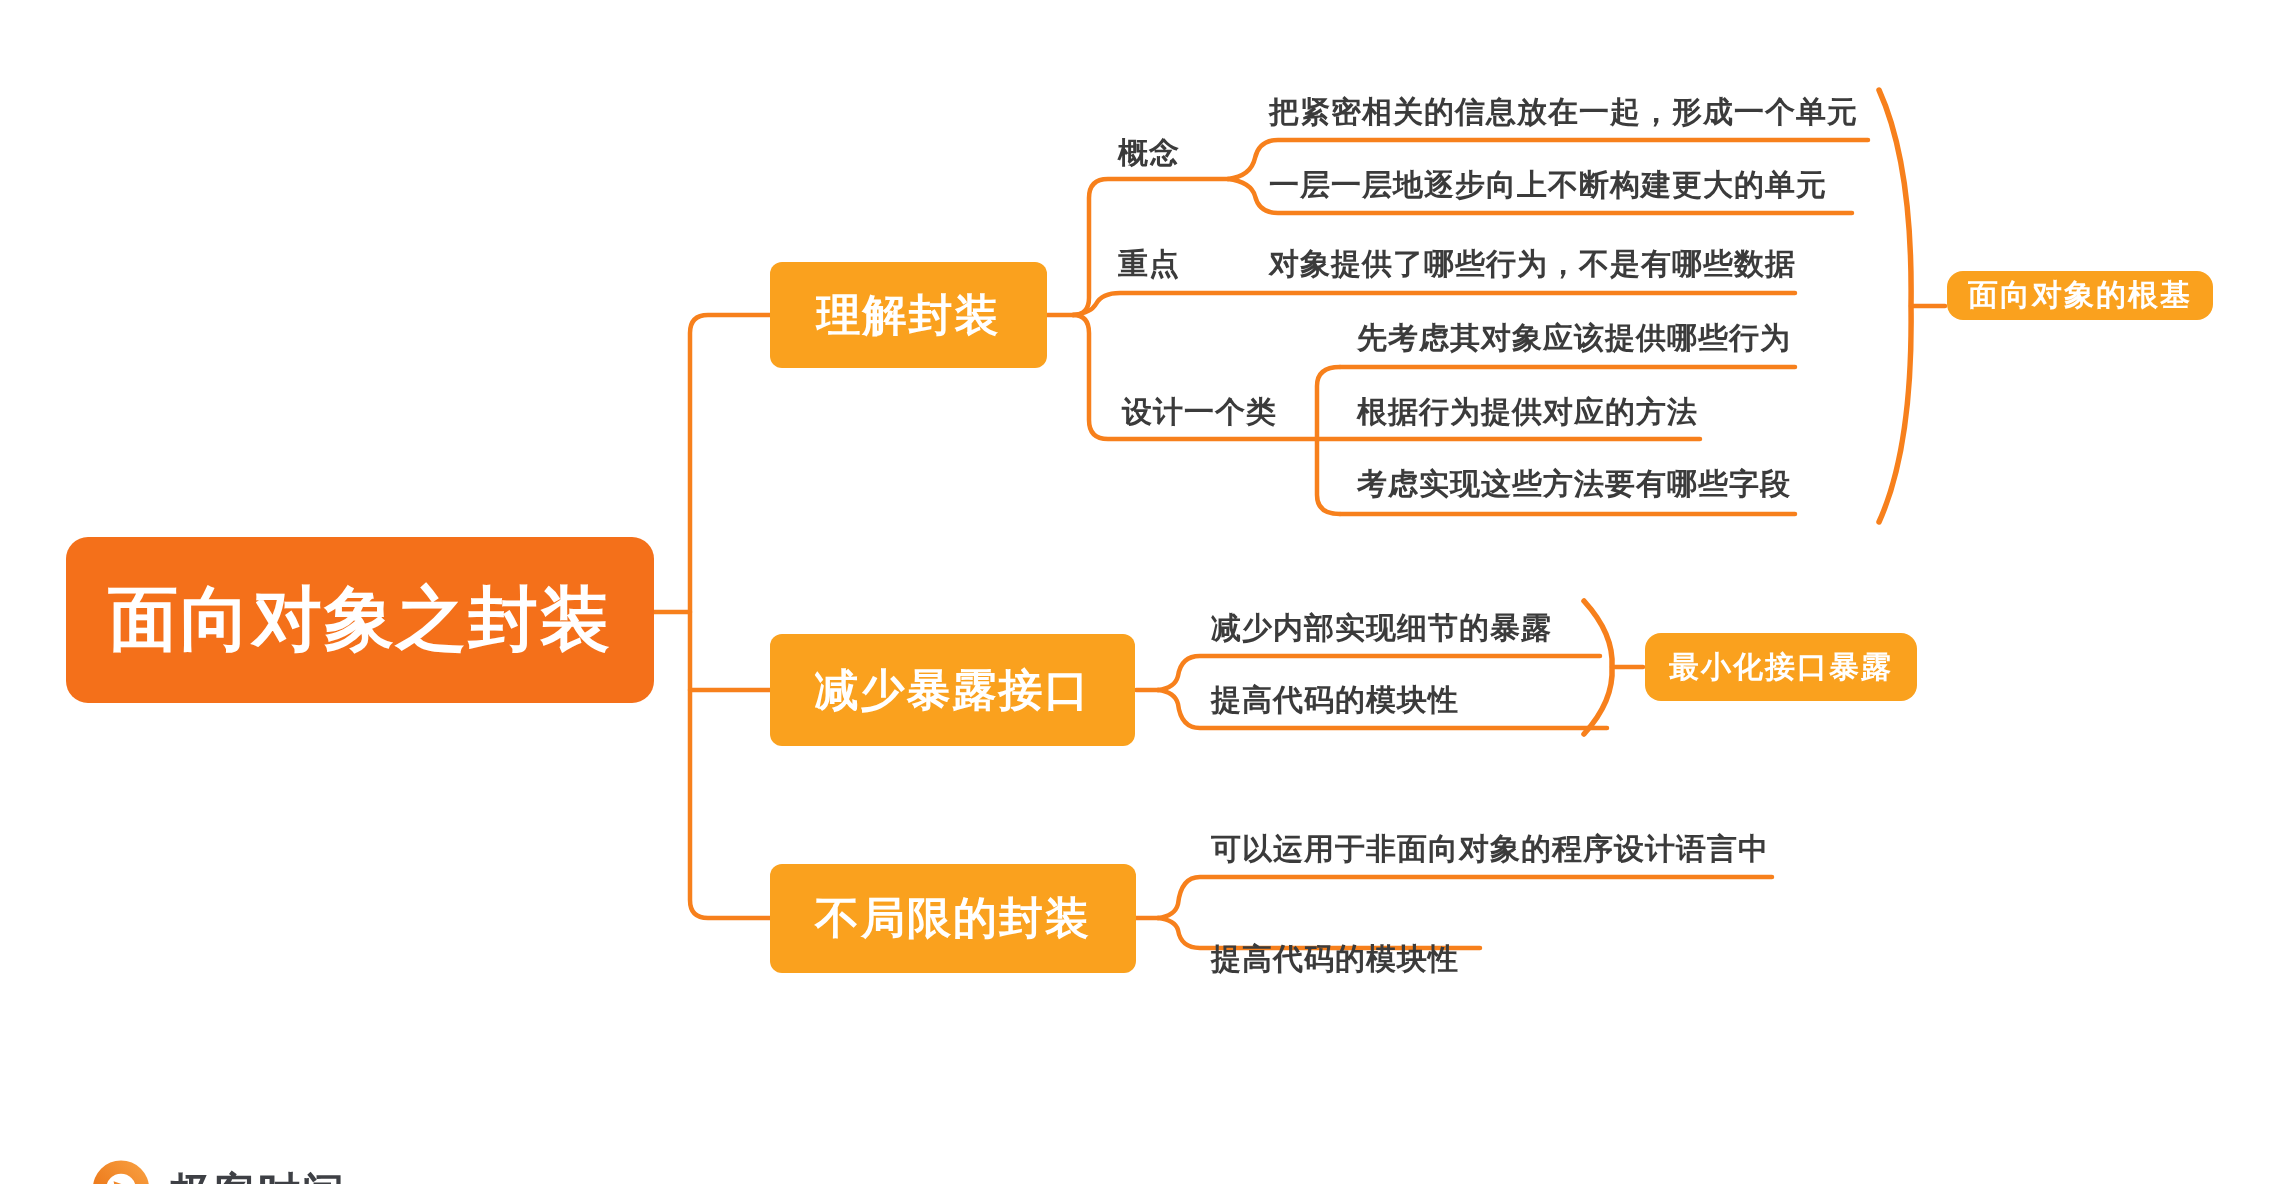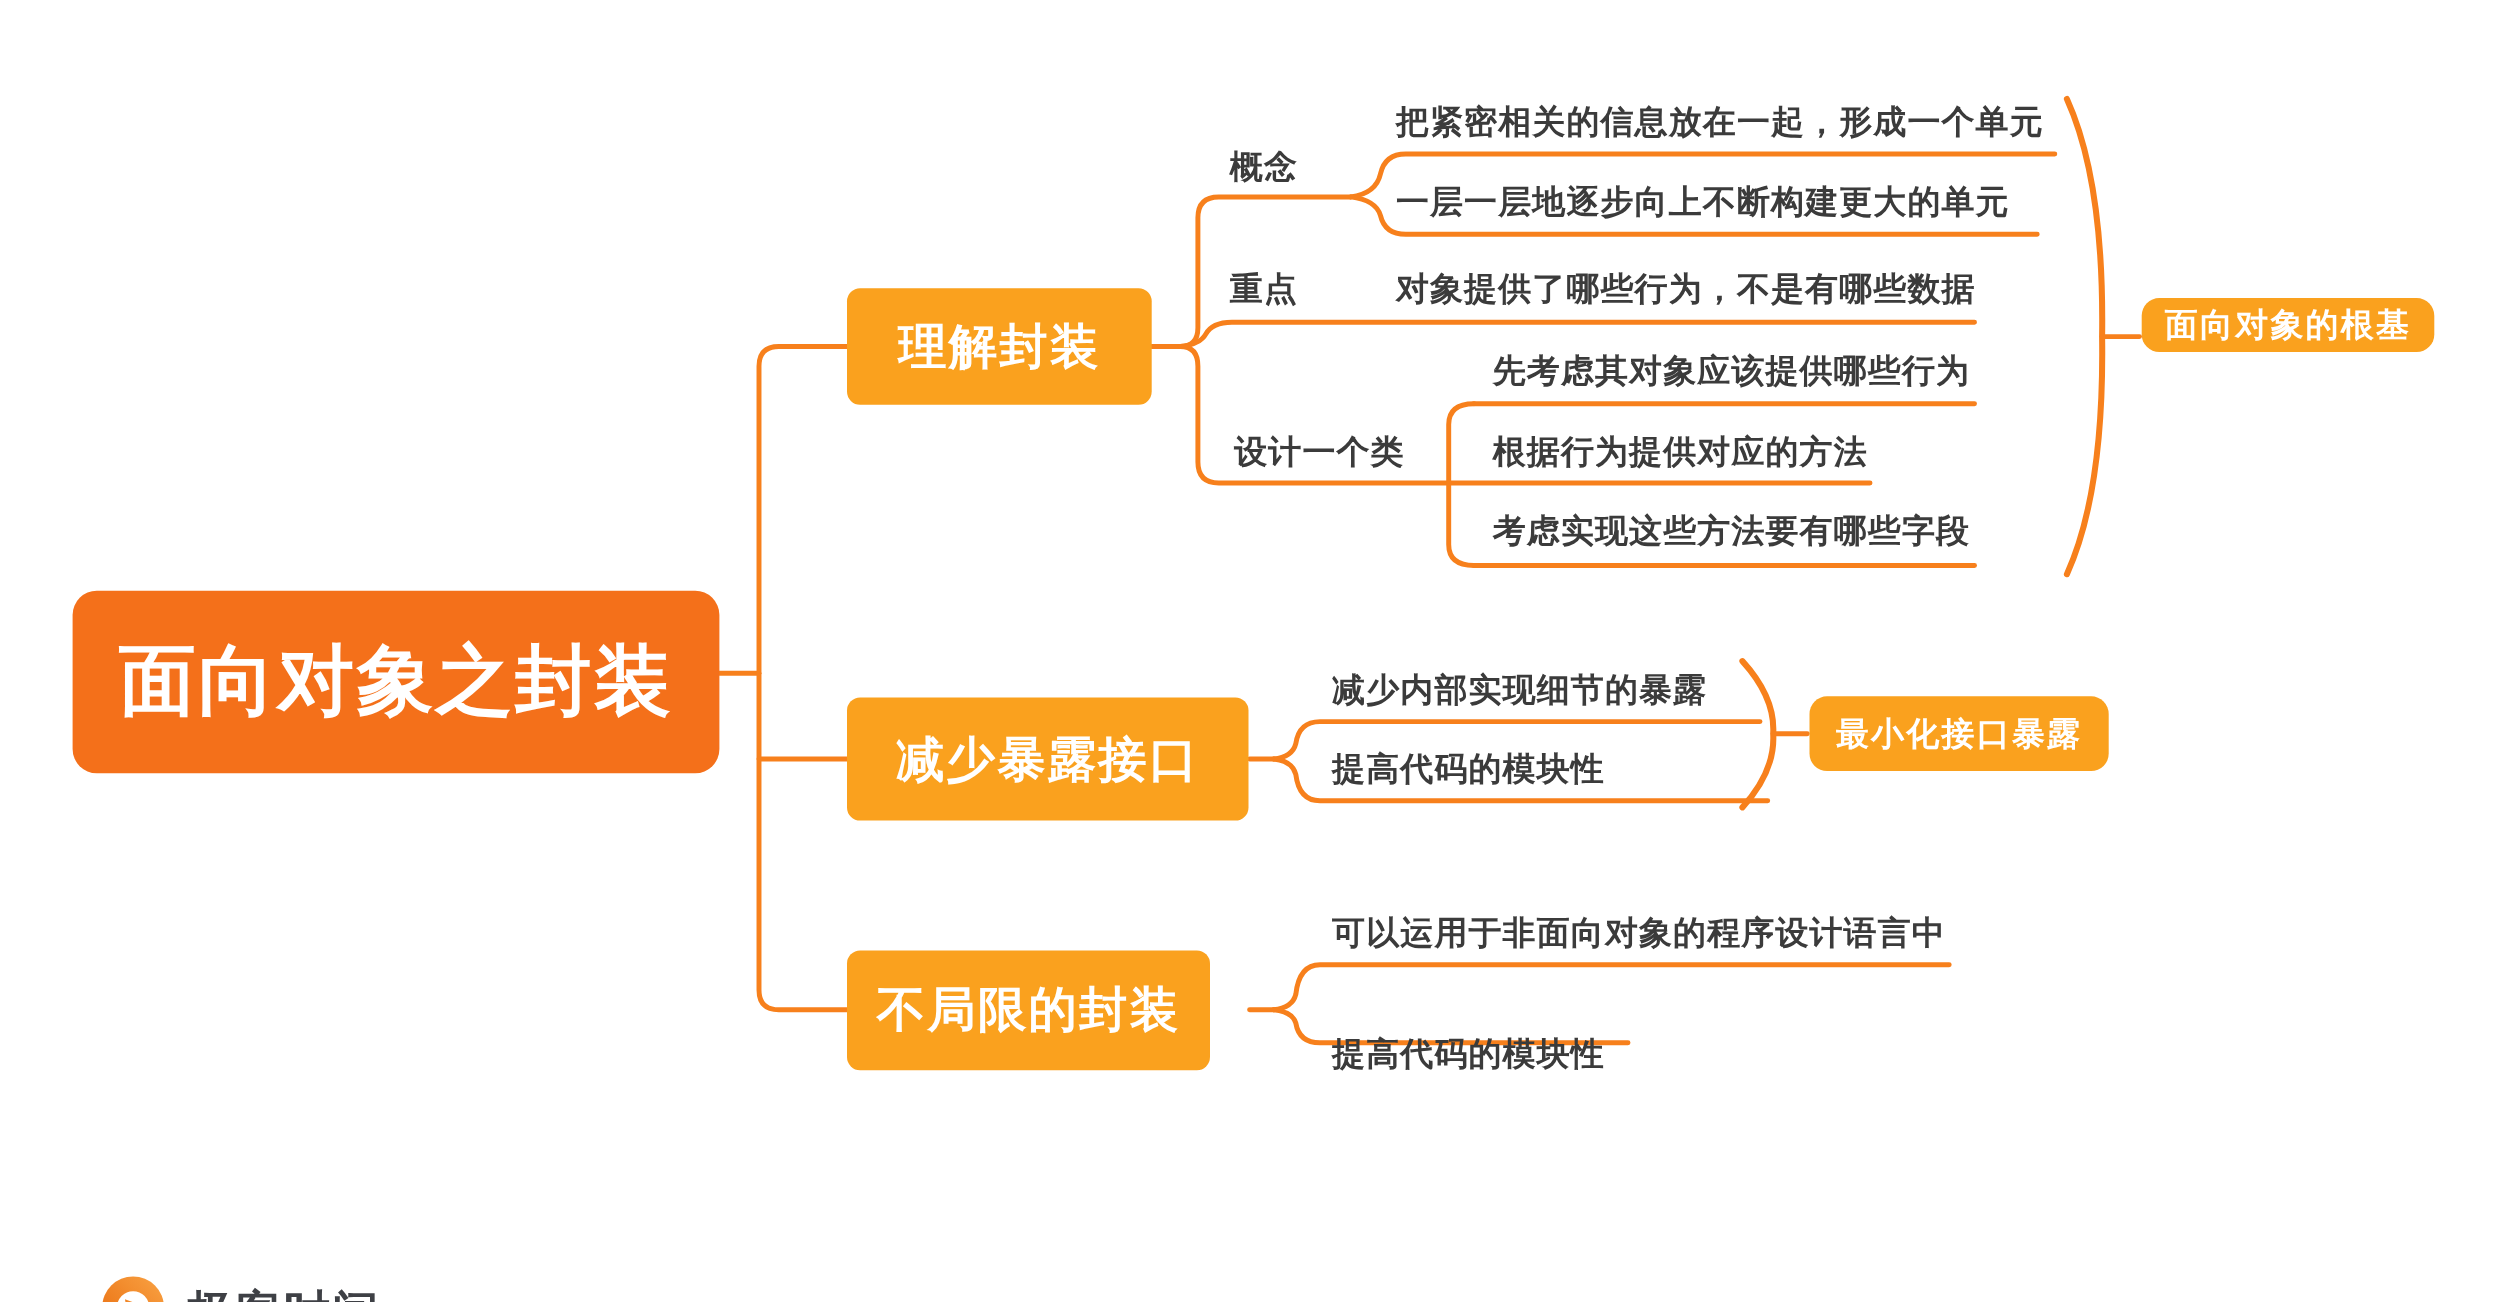--- a/index.html
+++ b/index.html
@@ -19,21 +19,21 @@
   .wires path.ln{stroke-width:4.5px;}
   .wires path.brace{stroke-width:5.5px;}
 
   .node{position:absolute;display:flex;align-items:center;justify-content:center;
         color:var(--node-text);font-weight:700;white-space:nowrap;letter-spacing:2px;}
   .node-root{left:66px;top:537px;width:588px;height:166px;background:var(--root-box);
              border-radius:22px;font-size:70px;}
   .node-branch{background:var(--node-box);border-radius:12px;font-size:44px;}
   .node-b1{left:770px;top:262px;width:277px;height:106px;}
   .node-b2{left:770px;top:634px;width:365px;height:112px;}
-  .node-b3{left:770px;top:864px;width:330px;height:109px;}
+  .node-b3{left:770px;top:864px;width:366px;height:109px;}
   .node-summary{background:var(--node-box);border-radius:16px;font-size:30px;}
   .node-s1{left:1947px;top:271px;width:266px;height:49px;}
   .node-s2{left:1645px;top:633px;width:272px;height:68px;}
 
   .leaf{position:absolute;color:var(--leaf-text);font-size:30px;font-weight:700;
         line-height:1.2;white-space:nowrap;letter-spacing:1px;}
   .lb-gainian{left:1118px;top:135px;}
   .lf-t1{left:1269px;top:94px;}
   .lf-t2{left:1269px;top:167px;}
   .lb-zhongdian{left:1118px;top:246px;}

